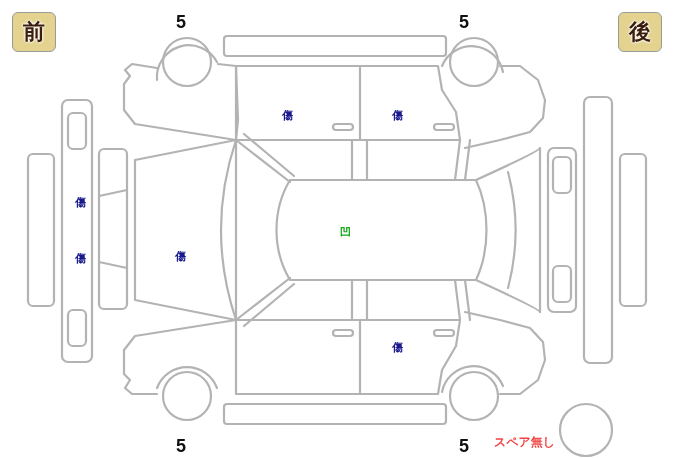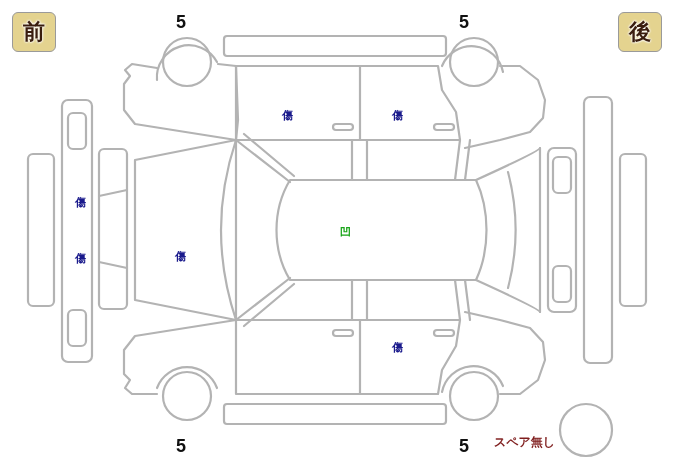--- a/index.html
+++ b/index.html
@@ -1,21 +1,21 @@
 <!DOCTYPE html>
 <html><head>
 <meta charset="utf-8">
 <style>
   html, body { margin:0; padding:0; background:#fff; }
   body { width:678px; height:458px; position:relative; overflow:hidden; font-family:"DejaVu Sans", sans-serif; }
   .badge { position:absolute; width:44px; height:40px; top:12px; background:#e4d38f; border:1px solid #9a9a9a; border-radius:6px; box-sizing:border-box; display:flex; align-items:center; justify-content:center; font-size:22px; font-weight:bold; color:#3a1d0e; text-shadow:0 0 2px #fff,0 0 2px #fff,0 0 3px #fff; }
   .tread { position:absolute; font-family:"Liberation Sans", sans-serif; font-weight:bold; font-size:18px; color:#111; }
   .mark { position:absolute; font-size:11px; font-weight:bold; color:#1a1a8c; line-height:12px; }
   .mark.dent { color:#1aa51a; font-size:11px; }
-  .spare { position:absolute; left:494px; top:434px; font-size:12px; color:#7f1d1d; font-weight:bold; }
+  .spare { position:absolute; left:494px; top:434px; font-size:12px; color:#ef4444; font-weight:bold; }
   svg#car { position:absolute; left:0; top:0; }
   svg#car * { fill:none; stroke:#b3b3b3; stroke-width:2.2; stroke-linejoin:round; stroke-linecap:round; }
 </style>
 </head>
 <body>
 
 <div class="badge" style="left:12px;">前</div>
 <div class="badge" style="left:618px;">後</div>
 
 <svg id="car" width="678" height="458" viewBox="0 0 678 458">

